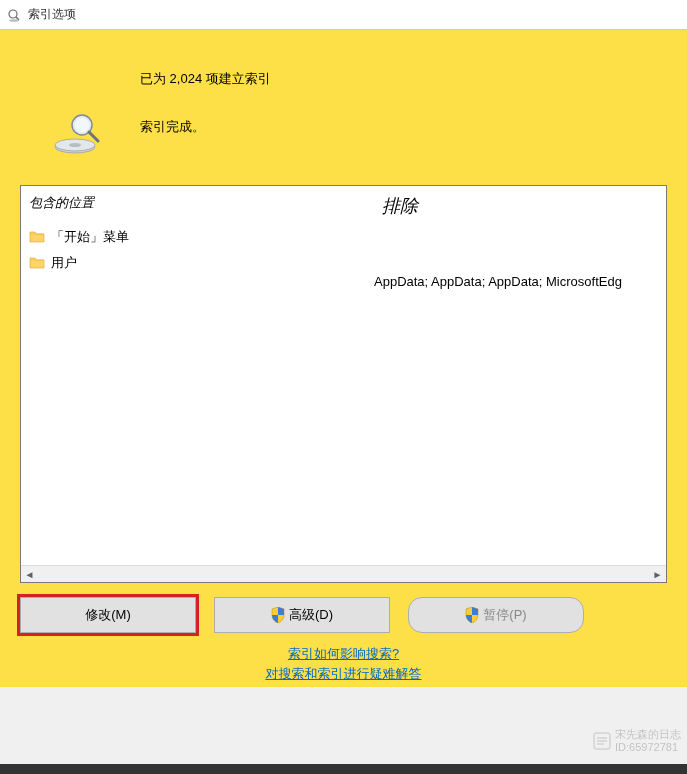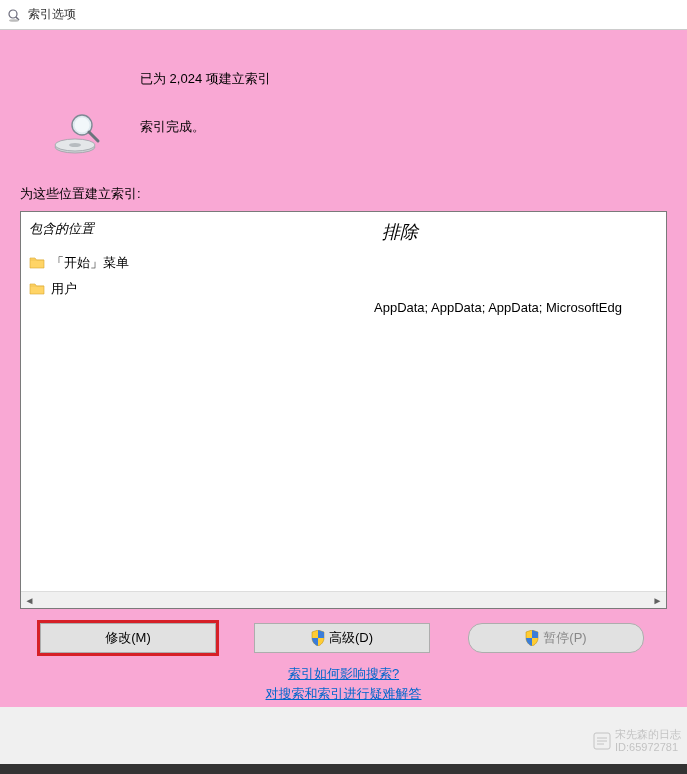--- a/index.html
+++ b/index.html
@@ -17,21 +17,21 @@
       background: #fff;
       border-bottom: 1px solid #ccc;
       display: flex;
       align-items: center;
       padding-left: 6px;
       gap: 6px;
     }
     .titlebar-icon svg { display: block; }
     .titlebar-text { font-size: 12px; color: #333; }
     .content {
-      background: #f9a8d4;
+      background: #fde047;
       padding: 0;
     }
     .status-area {
       display: flex;
       padding: 30px 20px 30px 50px;
       gap: 30px;
       align-items: flex-start;
     }
     .drive-icon-wrap {
       width: 60px;
@@ -103,31 +103,30 @@
       font-size: 10px;
     }
     .hscroll-track { flex: 1; background: #f0f0f0; }
     .button-row {
       display: flex;
       gap: 18px;
       padding: 14px 20px 8px 20px;
     }
     .btn {
       width: 176px;
-      height: 30px;
+      height: 36px;
       background: #e1e1e1;
       border: 1px solid #adadad;
       font-size: 13px;
       display: flex;
       align-items: center;
       justify-content: center;
       gap: 4px;
       cursor: pointer;
       font-family: inherit;
-      margin-left: 20px;
     }
     .btn.disabled {
       color: #888;
       cursor: default;
       border-radius: 14px;
     }
     .btn.highlighted {
       outline: 3px solid #d62027;
       outline-offset: 0;
     }
@@ -189,21 +188,20 @@
         <circle cx="30" cy="14" r="7.5" fill="#f2f7fa"></circle>
         <line x1="37" y1="21" x2="46" y2="30" stroke="#6a747c" stroke-width="3" stroke-linecap="round"></line>
       </svg>
     </div>
     <div class="status-text">
       <div class="status-line">已为 2,024 项建立索引</div>
       <div class="status-line">索引完成。</div>
     </div>
   </div>
 
-  <div class="section-label">为这些位置建立索引:</div>
 
   <div class="listbox">
     <div class="list-headers">
       <div class="col-included">包含的位置</div>
       <div class="col-excluded">排除</div>
     </div>
     <div class="list-rows">
       <div class="list-row">
         <span class="folder-icon">
           <svg width="16" height="16" viewBox="0 0 16 16">

